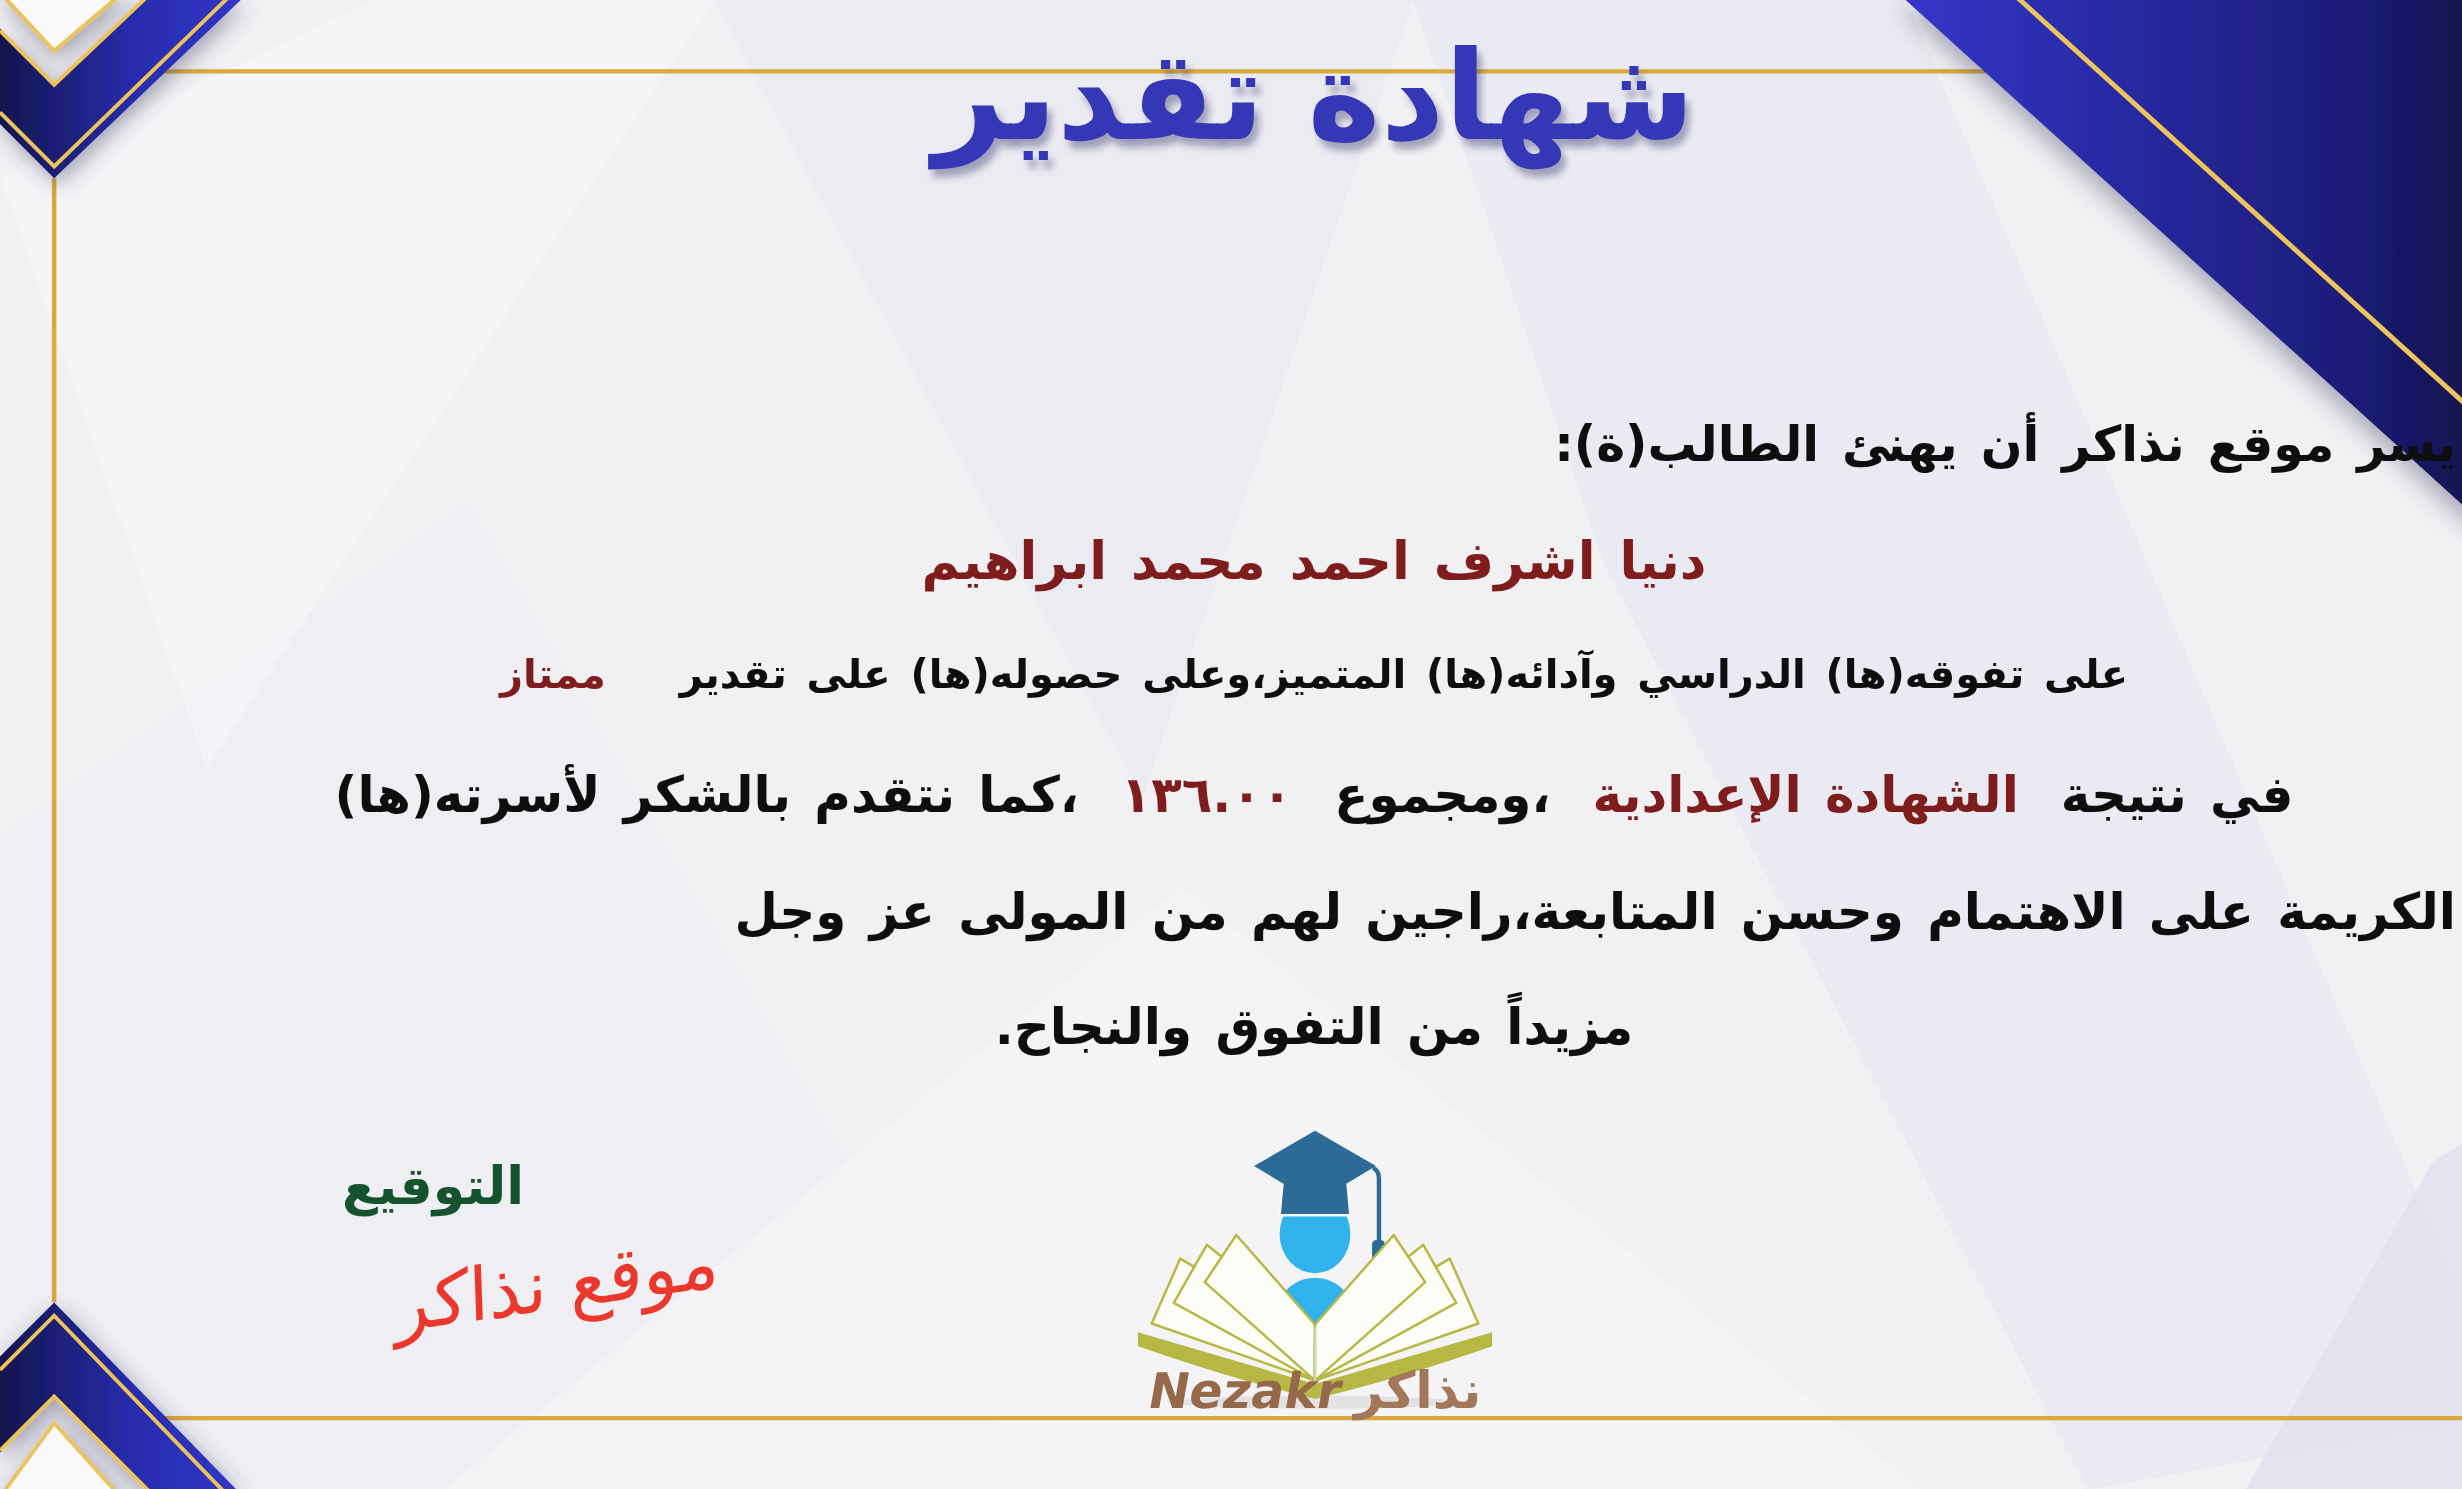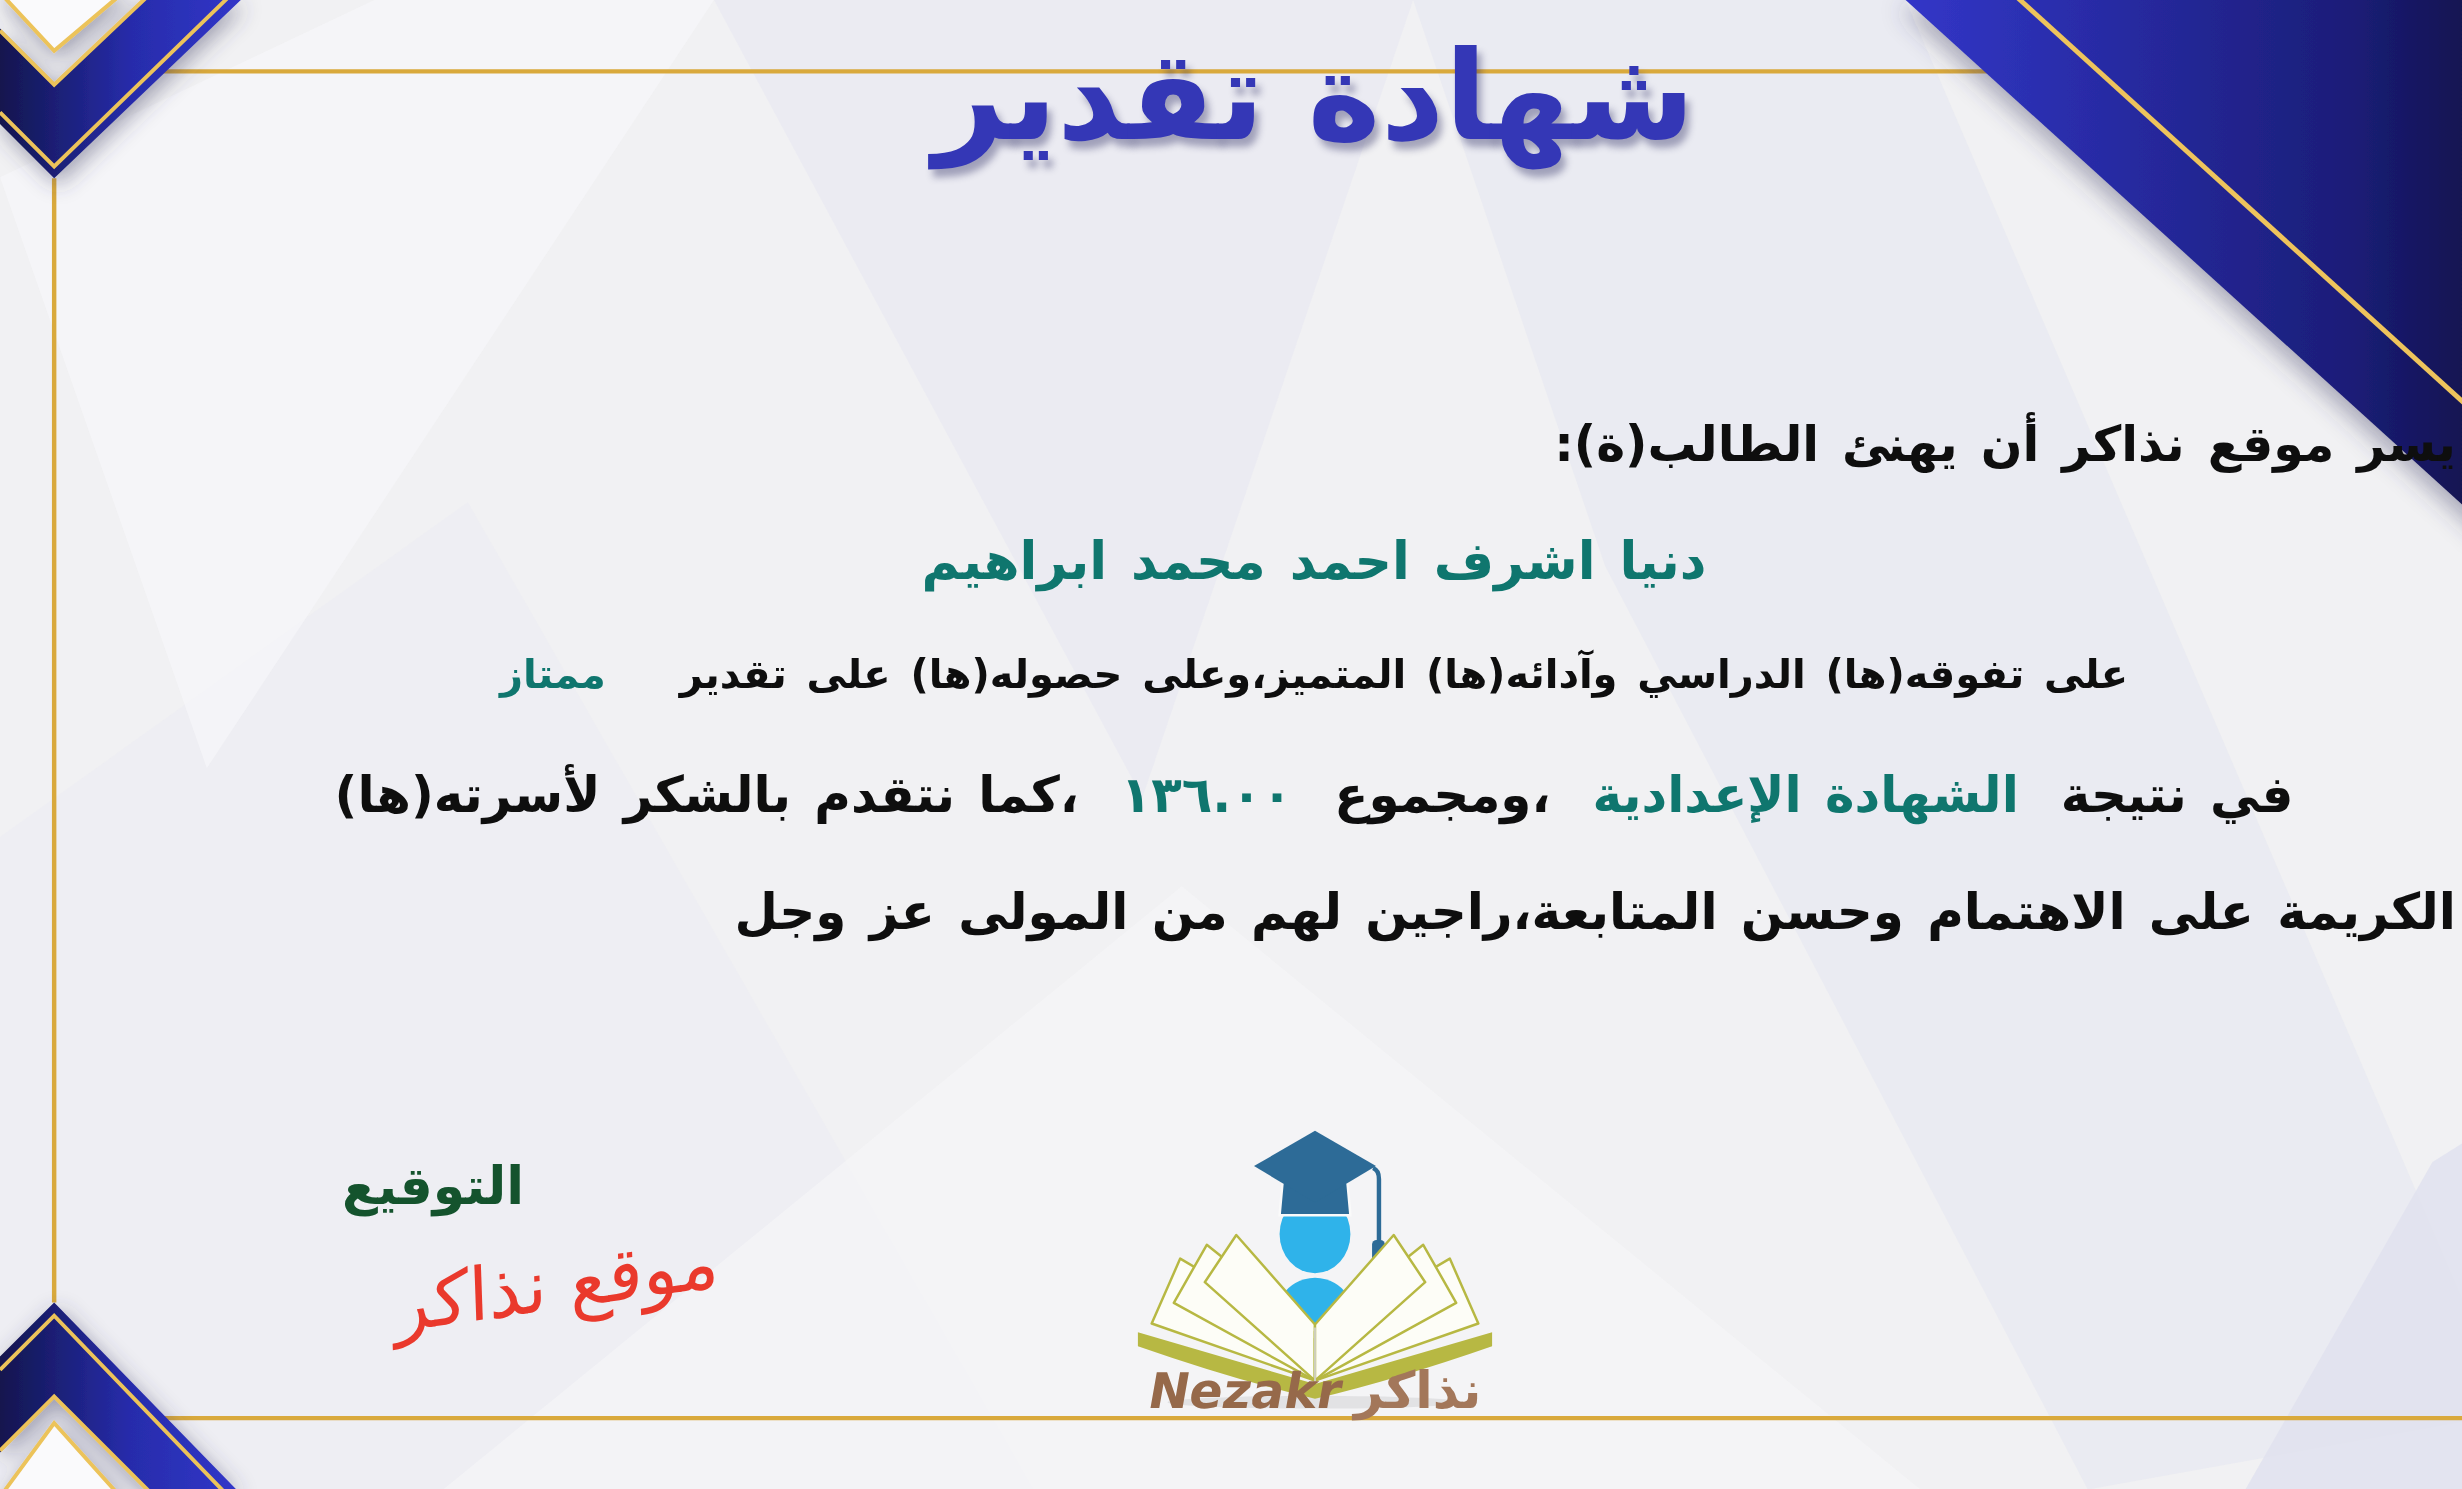--- a/index.html
+++ b/index.html
@@ -16,21 +16,21 @@
   .line{
     position:absolute;left:172px;width:2284px;text-align:center;
     color:#0e0e0e;font-weight:bold;word-spacing:5.9px;direction:rtl;
   }
   .l1{top:416px;font-size:49px;text-align:right;}
   .l2{top:531px;font-size:52px;}
   .l3{top:651px;font-size:40px;}
   .l4{top:766px;font-size:50px;}
   .l5{top:883px;font-size:50px;text-align:right;}
   .l6{top:998px;font-size:50px;}
-  .red{color:#0f766e;}
+  .red{color:#7f1d1d;}
   .gap-r{margin-right:74px;}
   .gap-b{margin:0 42px;}
   .sig-label{
     position:absolute;left:305px;top:1156px;width:256px;text-align:center;
     font-size:52px;font-weight:bold;color:#14532d;direction:rtl;
   }
   .sig-script{
     position:absolute;left:315px;top:1241px;width:483px;text-align:center;
     font-size:73px;color:#ea392c;direction:rtl;
     transform:rotate(-8deg) skewX(-6deg);
@@ -124,20 +124,21 @@
   <div class="line l3" dir="rtl">
     <span>على تفوقه(ها) الدراسي وآدائه(ها) المتميز،وعلى حصوله(ها) على تقدير</span><span class="red gap-r">ممتاز</span>
   </div>
 
   <div class="line l4" dir="rtl">
     <span>في نتيجة</span><span class="red gap-b">الشهادة الإعدادية</span><span>،ومجموع</span><span class="red gap-b">١٣٦.٠٠</span><span>،كما نتقدم بالشكر لأسرته(ها)</span>
   </div>
 
   <div class="line l5" dir="rtl">الكريمة على الاهتمام وحسن المتابعة،راجين لهم من المولى عز وجل</div>
 
+  <div class="line l6" dir="rtl">مزيداً من التفوق والنجاح.</div>
 
   <div class="sig-label">التوقيع</div>
   <div class="sig-script">موقع نذاكر</div>
 
   <div class="logo">
     <svg width="386" height="305" viewBox="0 0 784 620" aria-hidden="true">
 
       <ellipse cx="392" cy="592" rx="300" ry="13" fill="#000000" opacity="0.07"></ellipse>
 
       <g>

